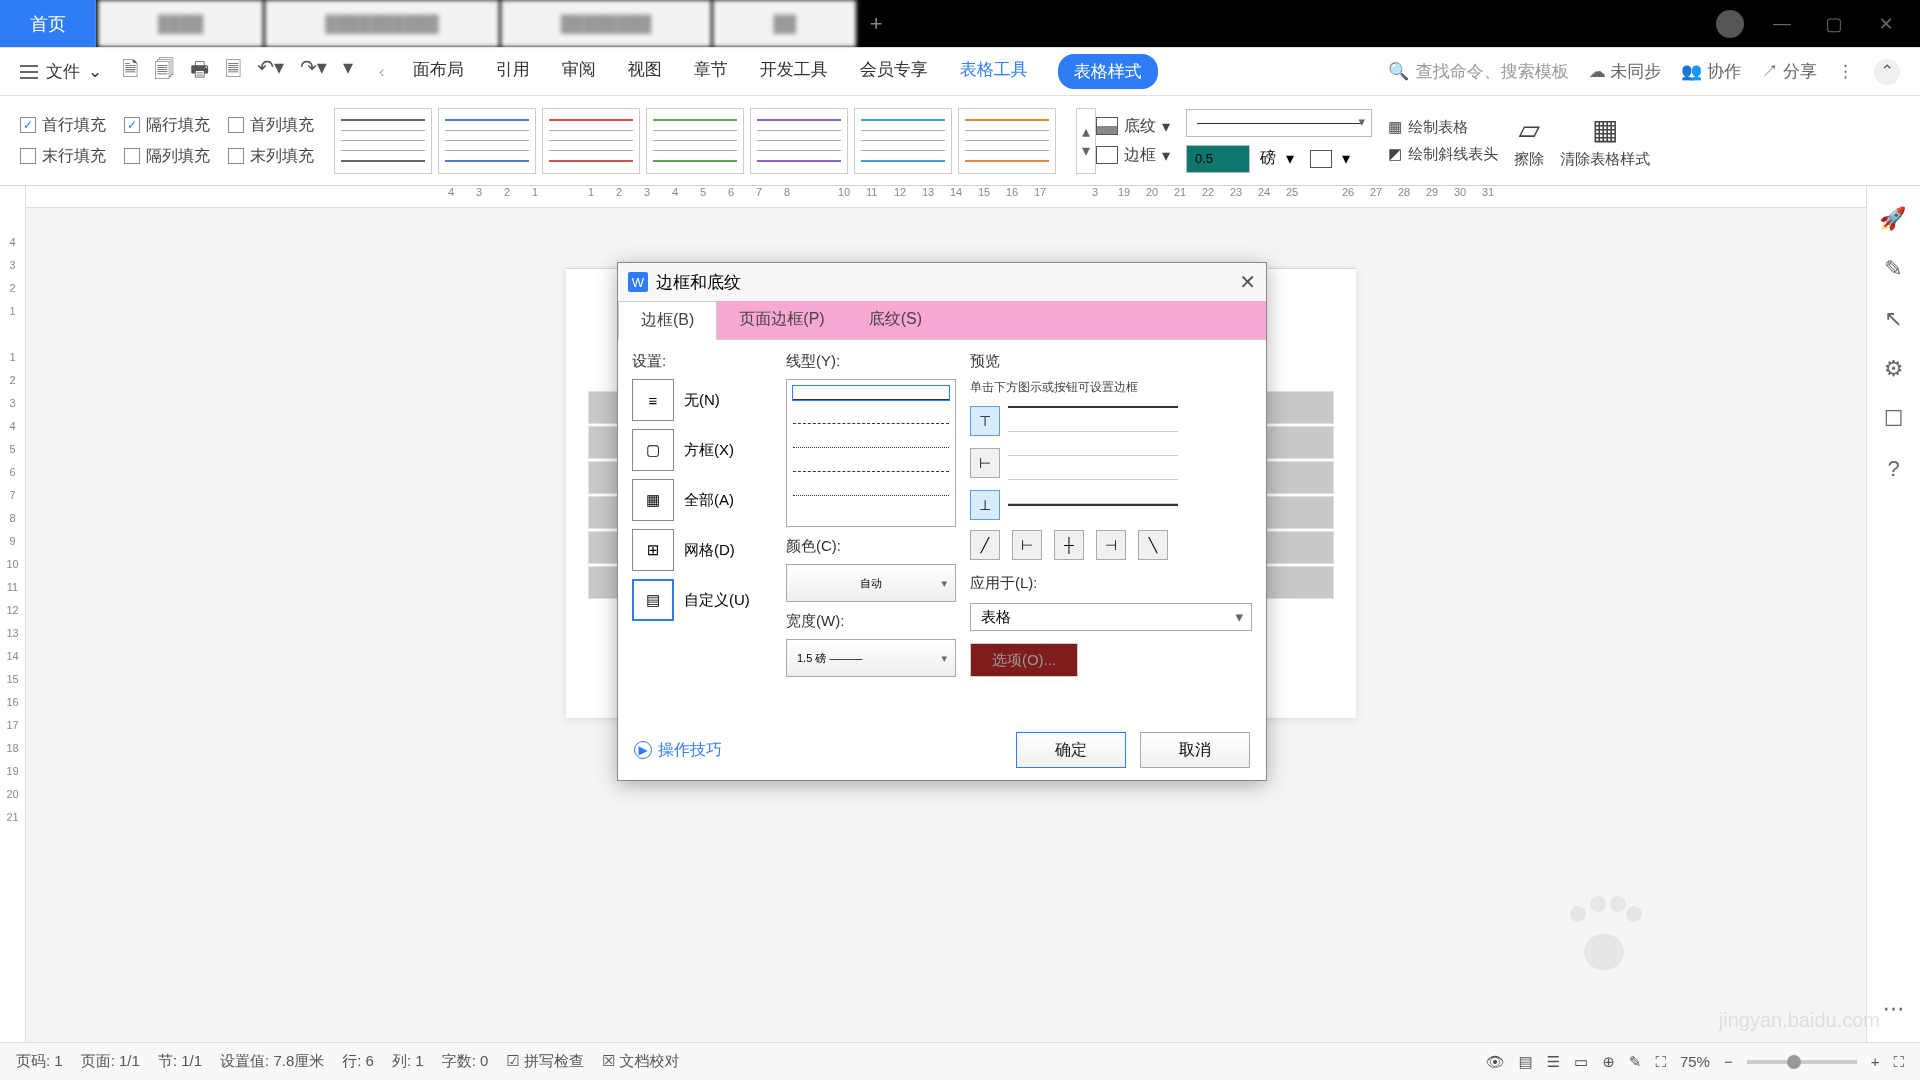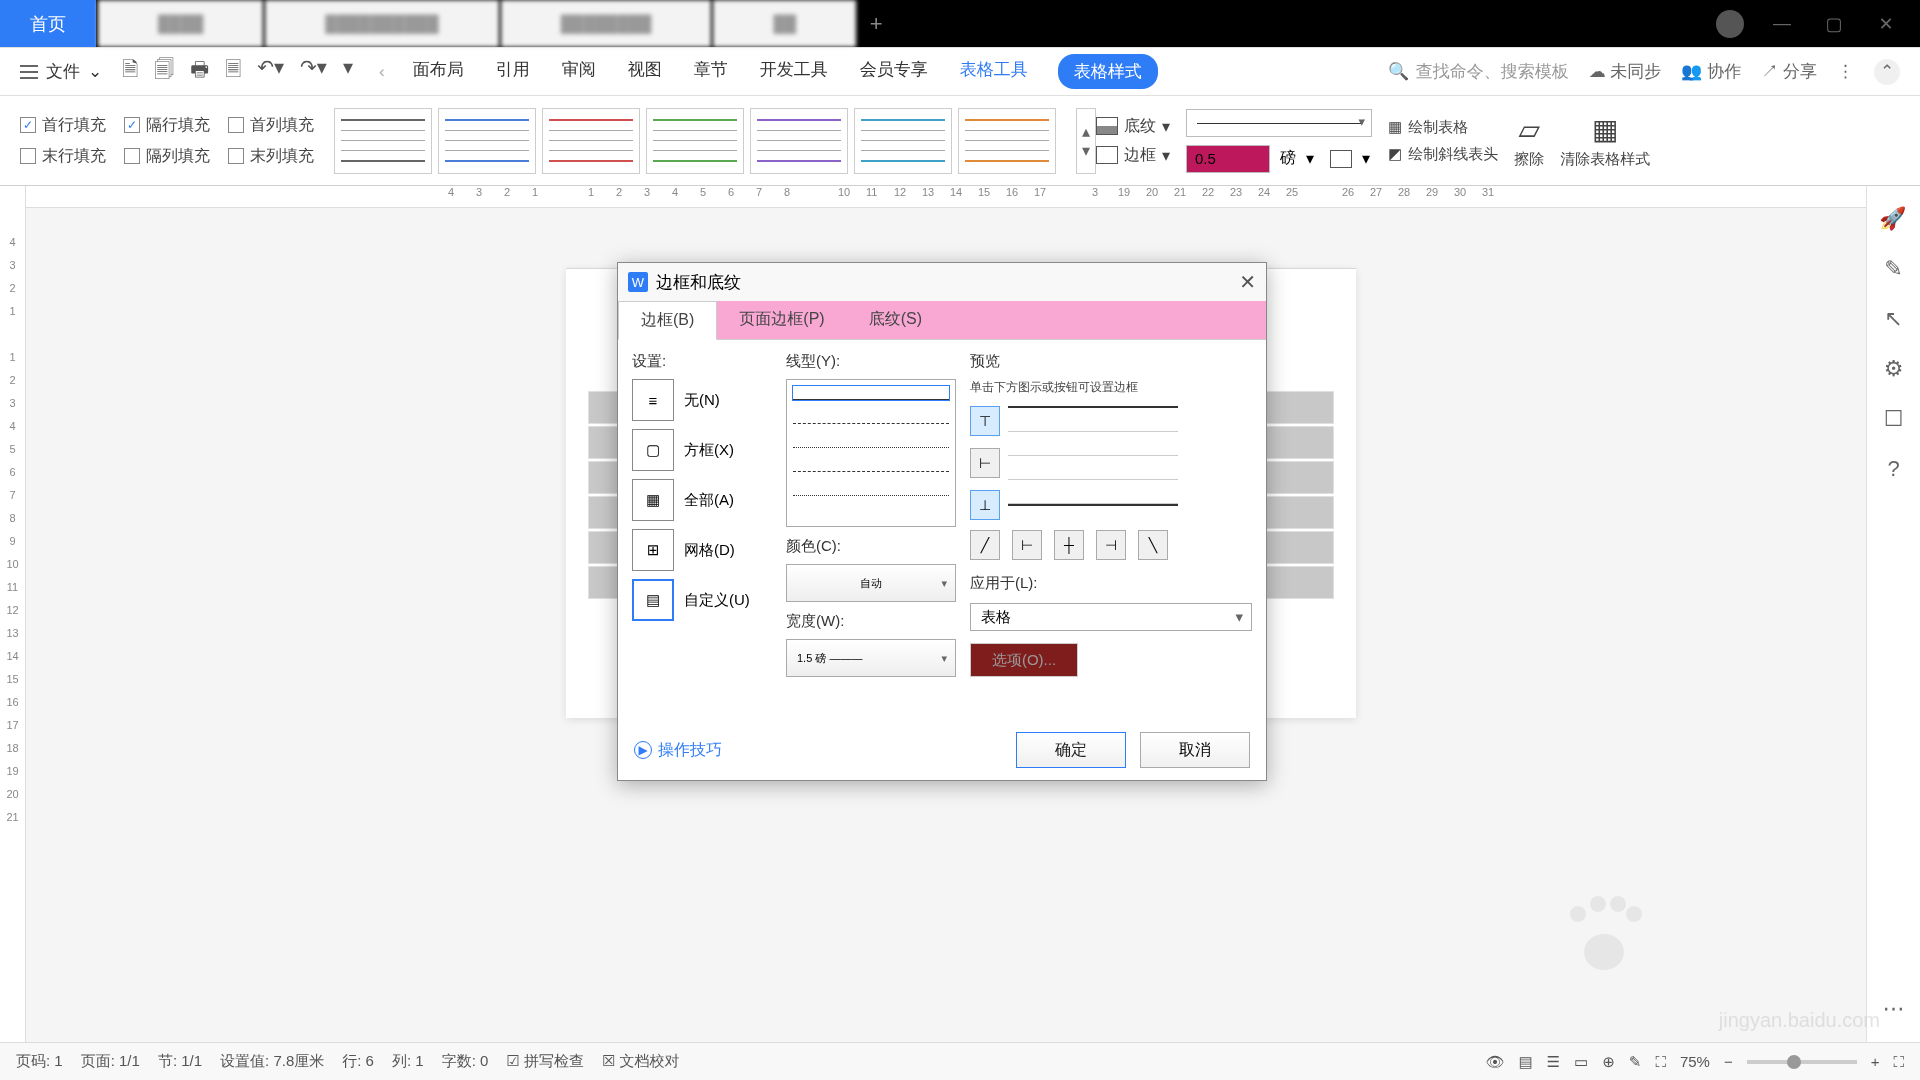--- a/index.html
+++ b/index.html
@@ -39,21 +39,21 @@
 .style-thumb .hr { height: 2px; }
 .style-thumb .row { height: 1px; background: #aaa; }
 .gallery-more { width: 20px; height: 66px; border: 1px solid #ccc; display: flex; flex-direction: column; justify-content: center; align-items: center; color: #666; }
 .shade-group { display: flex; flex-direction: column; gap: 8px; margin-right: 16px; font-size: 16px; color: #444; text-align: center; }
 .shade-btn { display: flex; align-items: center; gap: 6px; }
 .sq-icon { width: 22px; height: 18px; border: 1.5px solid #555; }
 .border-weight-group { display: flex; flex-direction: column; gap: 8px; margin-right: 16px; }
 .line-select { width: 186px; height: 28px; border: 1px solid #bbb; background: #fff; position: relative; }
 .line-select::after { content: '▾'; position: absolute; right: 6px; top: 4px; color: #666; font-size: 13px; }
 .weight-row { display: flex; align-items: center; gap: 10px; }
-.weight-input { width: 84px; height: 28px; border: 1px solid #bbb; padding: 0 8px; background: #be185d; font-size: 15px; }
+.weight-input { width: 64px; height: 28px; border: 1px solid #bbb; padding: 0 8px; background: #0f766e; font-size: 13px; }
 .draw-group { display: flex; flex-direction: column; gap: 8px; margin-right: 16px; font-size: 15px; color: #444; }
 .draw-btn { display: flex; align-items: center; gap: 6px; }
 .erase-group, .clear-group { display: flex; flex-direction: column; align-items: center; gap: 4px; font-size: 15px; color: #444; margin-right: 16px; }
 .big-icon { font-size: 28px; }
 
 
 .doc-area { position: absolute; top: 186px; left: 0; right: 54px; bottom: 38px; background: #f5f5f5; display: flex; }
 .vruler { width: 26px; background: #fff; border-right: 1px solid #ddd; font-size: 11px; color: #888; padding-top: 50px; }
 .vruler div { height: 23px; text-align: center; }
 .hruler-wrap { flex: 1; }

